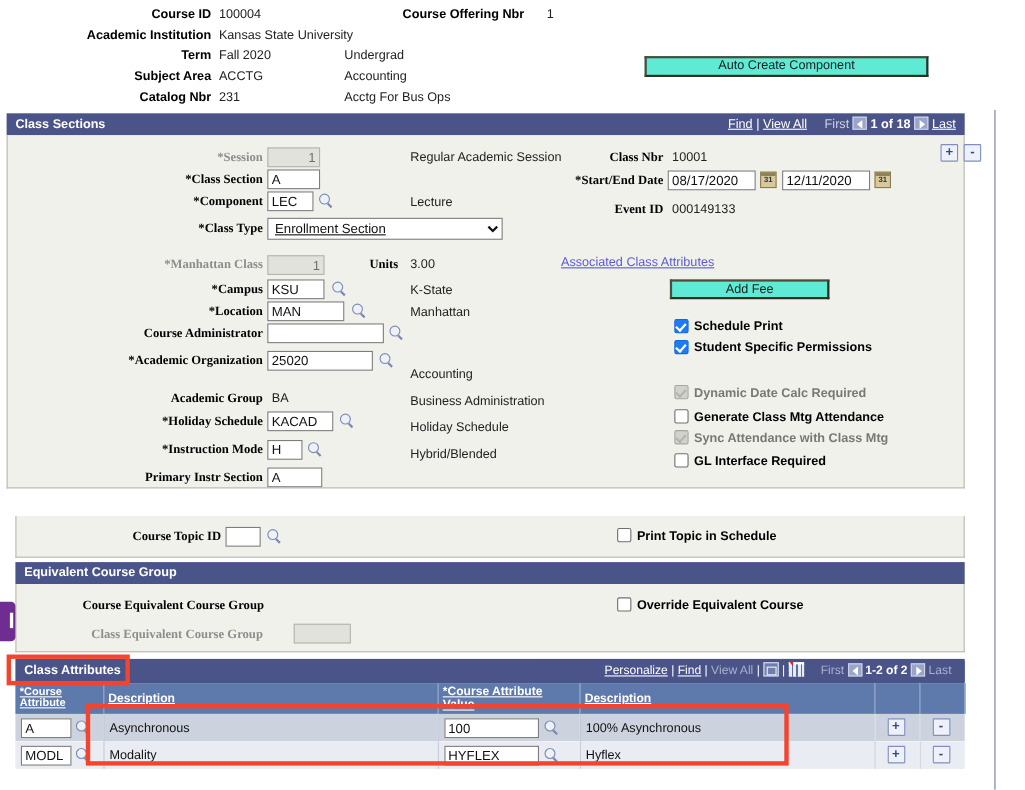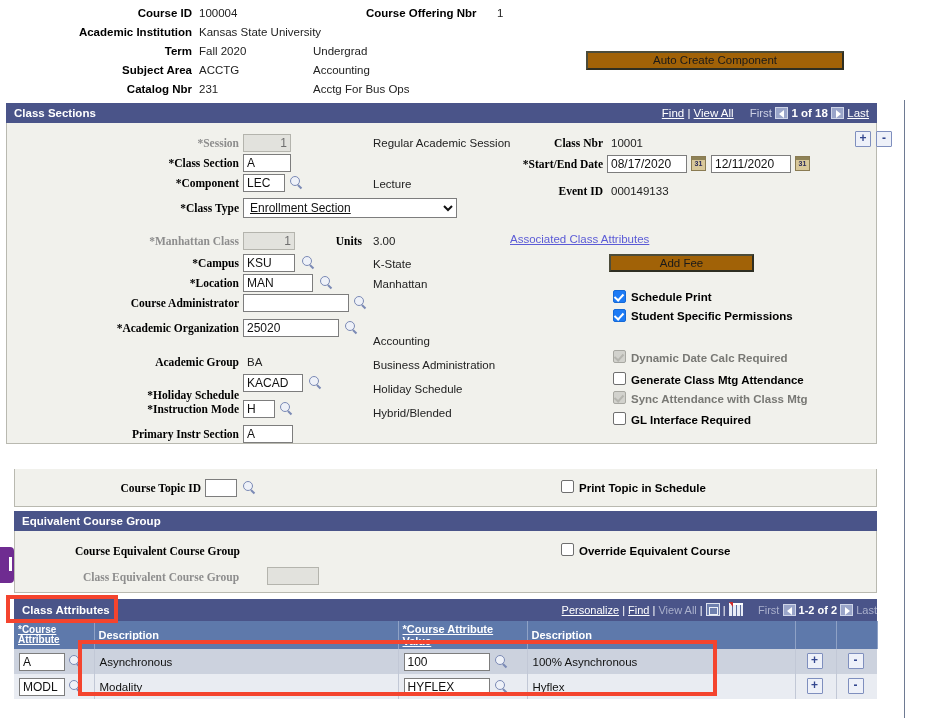--- a/index.html
+++ b/index.html
@@ -16,21 +16,21 @@
 
   
   .course-hdr { position: absolute; left: 0; top: 0; width: 932px; height: 100px; }
   .ch-row { position: absolute; height: 17px; line-height: 17px; white-space: nowrap; }
   .lbl-b { font-weight: bold; font-size: 11.5px; color: #000; }
   .val { font-size: 11.5px; color: #222; }
   .desc { font-size: 11.5px; color: #222; }
 
   
   .pbtn {
-    background: #a16207;
+    background: #5eead4;
     border: 2px solid #4c4c3a;
     border-right-color: #2e2e22;
     border-bottom-color: #2e2e22;
     text-align: center;
     font-size: 11.5px;
     color: #1a1a1a;
     line-height: 15px;
     cursor: pointer;
   }
 
@@ -321,21 +321,21 @@
 
     <div class="flab" style="left:26px;top:197px;width:206px;">*Academic Organization</div>
     <input class="ftxt" style="left: 236px; top: 196px; width: 96px;" value="25020">
     <span class="mag" style="left:337px;top:197px;"></span>
     <div class="fstatic" style="left:366px;top:210px;">Accounting</div>
 
     <div class="flab" style="left:46px;top:231px;width:186px;">Academic Group</div>
     <div class="fstatic" style="left:240px;top:231px;">BA</div>
     <div class="fstatic" style="left:366px;top:234px;">Business Administration</div>
 
-    <div class="flab" style="left:46px;top:264px;width:186px;">*Holiday Schedule</div>
+    <div class="flab" style="left:46px;top:252px;width:186px;">*Holiday Schedule</div>
     <input class="ftxt" style="left: 236px; top: 251px; width: 60px;" value="KACAD">
     <span class="mag" style="left:301px;top:252px;"></span>
     <div class="fstatic" style="left:366px;top:258px;">Holiday Schedule</div>
 
     <div class="flab" style="left:46px;top:278px;width:186px;">*Instruction Mode</div>
     <input class="ftxt" style="left: 236px; top: 277px; width: 32px;" value="H">
     <span class="mag" style="left:272px;top:278px;"></span>
     <div class="fstatic" style="left:366px;top:282px;">Hybrid/Blended</div>
 
     <div class="flab" style="left:46px;top:303px;width:186px;">Primary Instr Section</div>
@@ -408,21 +408,21 @@
       </label>
     <div class="cbl" style="left:564px;top:13px;">Override Equivalent Course</div>
   </div>
 
   <div class="ptab" style="left:0;top:547px;width:14px;height:36px;"></div>
 
   <div class="grp-bar" style="left:14px;top:599px;width:863px;height:22px;line-height:22px;">
     <span>Class Attributes</span>
   </div>
 
-  <div class="tbar" style="left:490px;top:601px;width:387px;text-align:right;padding-right:0;">
+  <div class="tbar" style="left:490px;top:601px;width:387px;text-align:right;padding-right:12px;">
     <a>Personalize</a>
     <span>|</span>
     <a>Find</a>
     <span>|</span>
     <span class="off">View All</span>
     <span>|</span>
     <span class="ico-box"></span>
     <span>|</span>
     <span class="ico-grid"></span>
     &nbsp;&nbsp;&nbsp;

